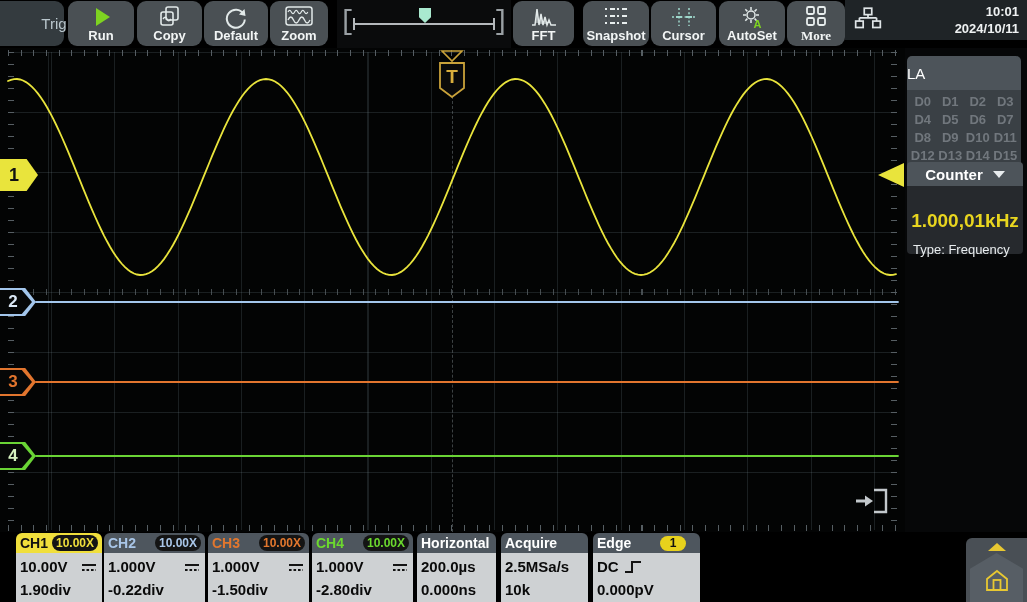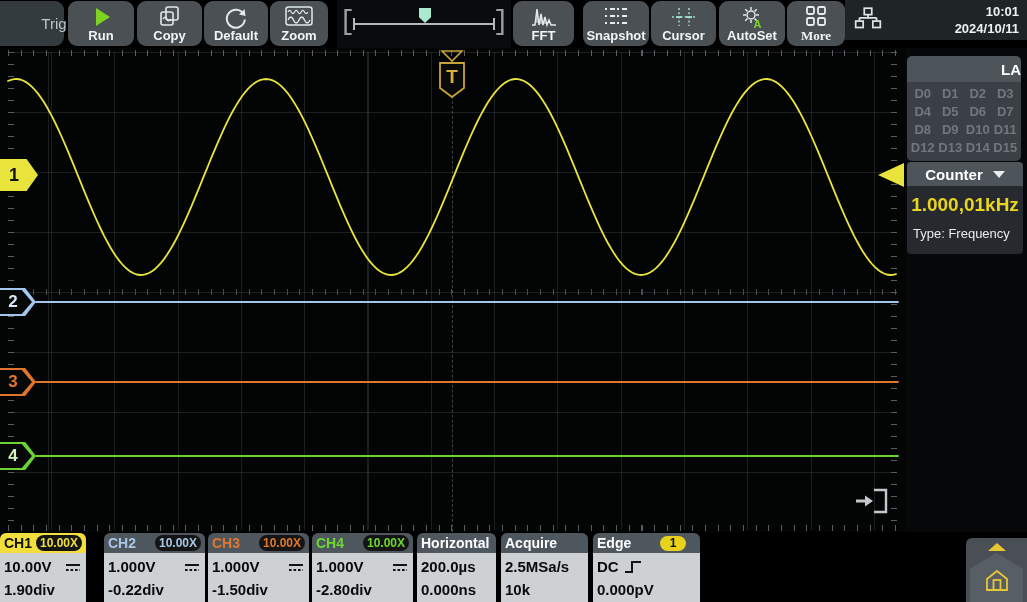--- a/index.html
+++ b/index.html
@@ -65,32 +65,32 @@
   #trig-arrow { position:absolute; left:878px; top:115px; width:26px; height:24px;
     clip-path:polygon(100% 0,100% 100%,0 50%); cursor:pointer; }
 
   #tmark { position:absolute; left:439px; top:2px; cursor:pointer; }
 
   #enter-icon { position:absolute; left:852px; top:438px; cursor:pointer; }
 
   
   #sidebar { position:absolute; left:905px; top:0; width:122px; height:484px; background:#060708; }
   #la-panel { position:absolute; left:2px; top:8px; width:114px; }
-  #la-head { height:26px; background:#4d545a; border-radius:5px 5px 0 0; display:flex;
-    align-items:center; justify-content:flex-end; color:#fff; font-size:15px; font-weight:bold; }
+  #la-head { height:34px; background:#4d545a; border-radius:5px 5px 0 0; display:flex;
+    align-items:center; justify-content:flex-start; color:#fff; font-size:15px; font-weight:normal; }
   #la-body { background:#3a4045; border-radius:0 0 5px 5px; padding:4px 2px 6px 2px;
     display:grid; grid-template-columns:repeat(4,1fr); row-gap:3px; }
   #la-body span { color:#71777d; font-size:13px; font-weight:bold; text-align:center; cursor:pointer; }
   #counter-panel { position:absolute; left:2px; top:114px; width:116px; }
   #counter-head { height:24px; background:#4d545a; border-radius:4px 4px 0 0; display:flex;
     align-items:center; justify-content:center; color:#fff; font-size:15px; font-weight:bold; cursor:pointer; }
   #counter-head .arr { width:0; height:0; border-left:6px solid transparent; border-right:6px solid transparent;
     border-top:7px solid #e8ecee; margin-left:10px; }
   #counter-body { background:#26292d; border-radius:0 0 4px 4px; height:68px; padding-top:8px; }
-  #counter-value { color:#e8d51f; font-size:19px; font-weight:bold; text-align:center; }
+  #counter-value { color:#e8d51f; font-size:19px; font-weight:bold; text-align:center;margin-top:16px; }
   #counter-type { color:#e8ecee; font-size:13px; padding:10px 0 0 6px; }
 
   
   #bottombar { position:absolute; left:0; top:532px; width:1027px; height:70px; background:#000; }
   .block { position:absolute; top:1px; height:69px; cursor:pointer; }
   .bhead { height:20px; border-radius:6px 6px 0 0; background:#4e565e; display:flex;
     align-items:center; padding:0 4px; font-size:14px; font-weight:bold; color:#fff; }
   .badge { margin-left:auto; background:#141414; border-radius:8px; padding:0 4px; height:16px;
     line-height:16px; font-size:12px; font-weight:bold; }
   .bbody { height:49px; background:#ced1d3; color:#0a0a0a; font-size:15px; font-weight:bold;
@@ -305,21 +305,21 @@
       <div id="counter-body">
         <div id="counter-value">1.000,01kHz</div>
         <div id="counter-type">Type: Frequency</div>
       </div>
     </div>
   </div>
 </div>
 
 <div id="bottombar">
 
-  <div class="block" id="blk-ch1" style="left:0;width:86px;">
+  <div class="block" id="blk-ch1" style="left:16px;width:86px;">
     <div class="bhead" style="background: rgb(240, 223, 60);">
       <span>CH1</span>
       <span class="badge" style="color: rgb(240, 223, 60);">10.00X</span>
     </div>
     <div class="bbody">
       <div class="brow">
           <span>10.00V</span>
         <svg class="cicon" width="16" height="10" viewBox="0 0 16 10" stroke="#141414" stroke-width="2">
           <line x1="1" y1="3" x2="15" y2="3"></line>
             <line x1="1" y1="8" x2="15" y2="8" stroke-dasharray="2.6 1.9"></line>

